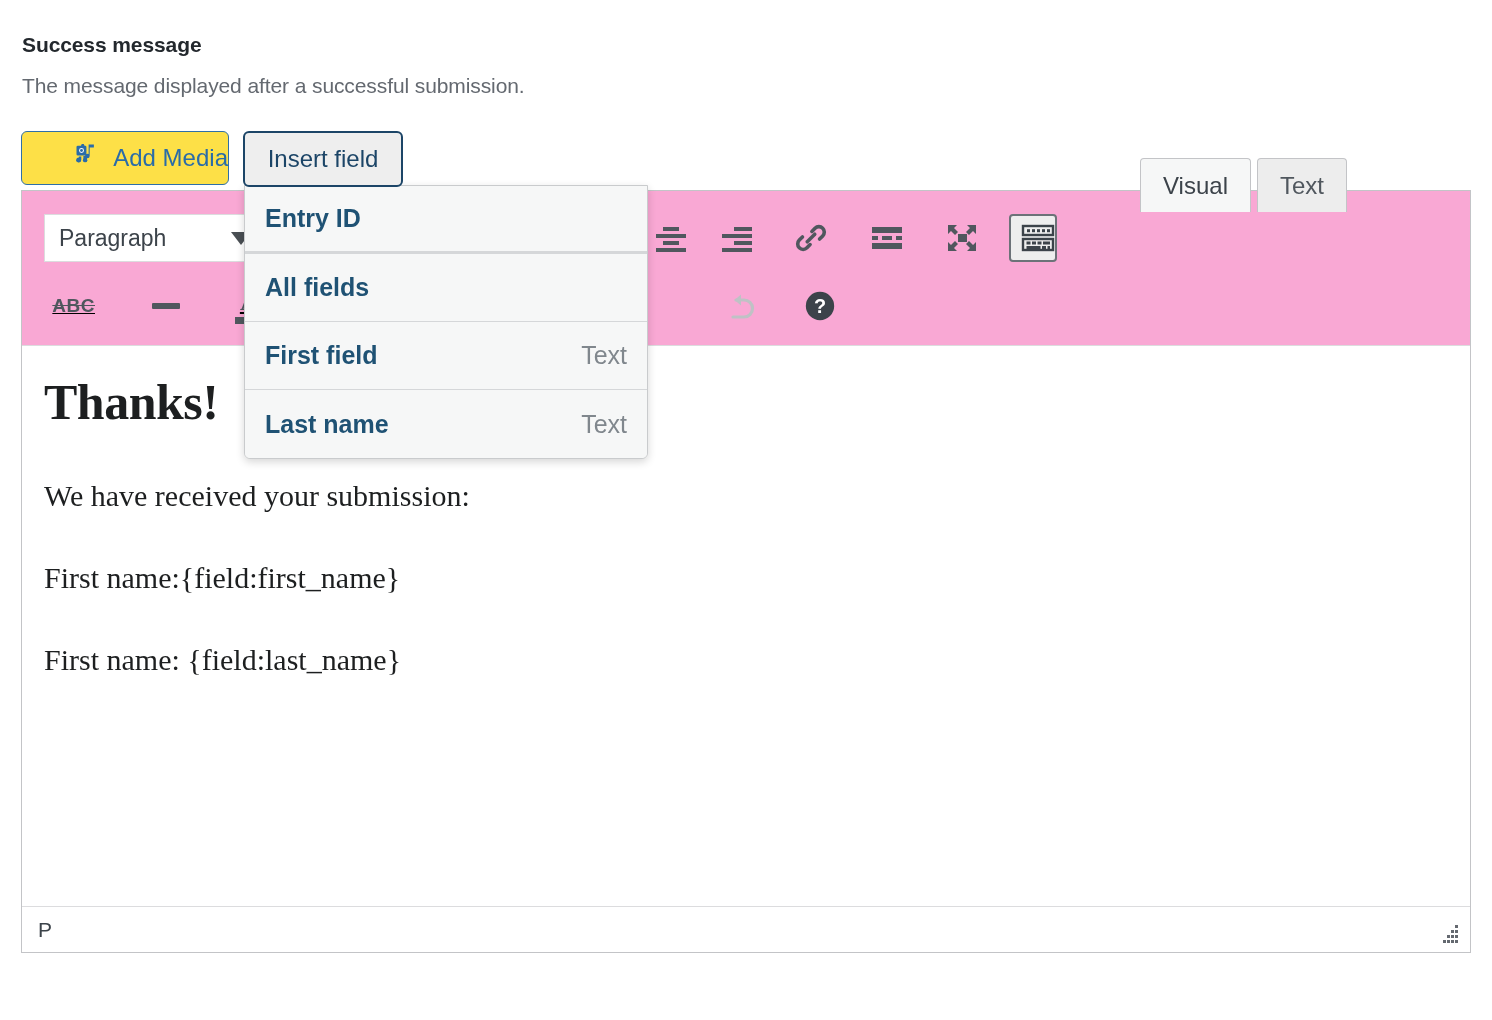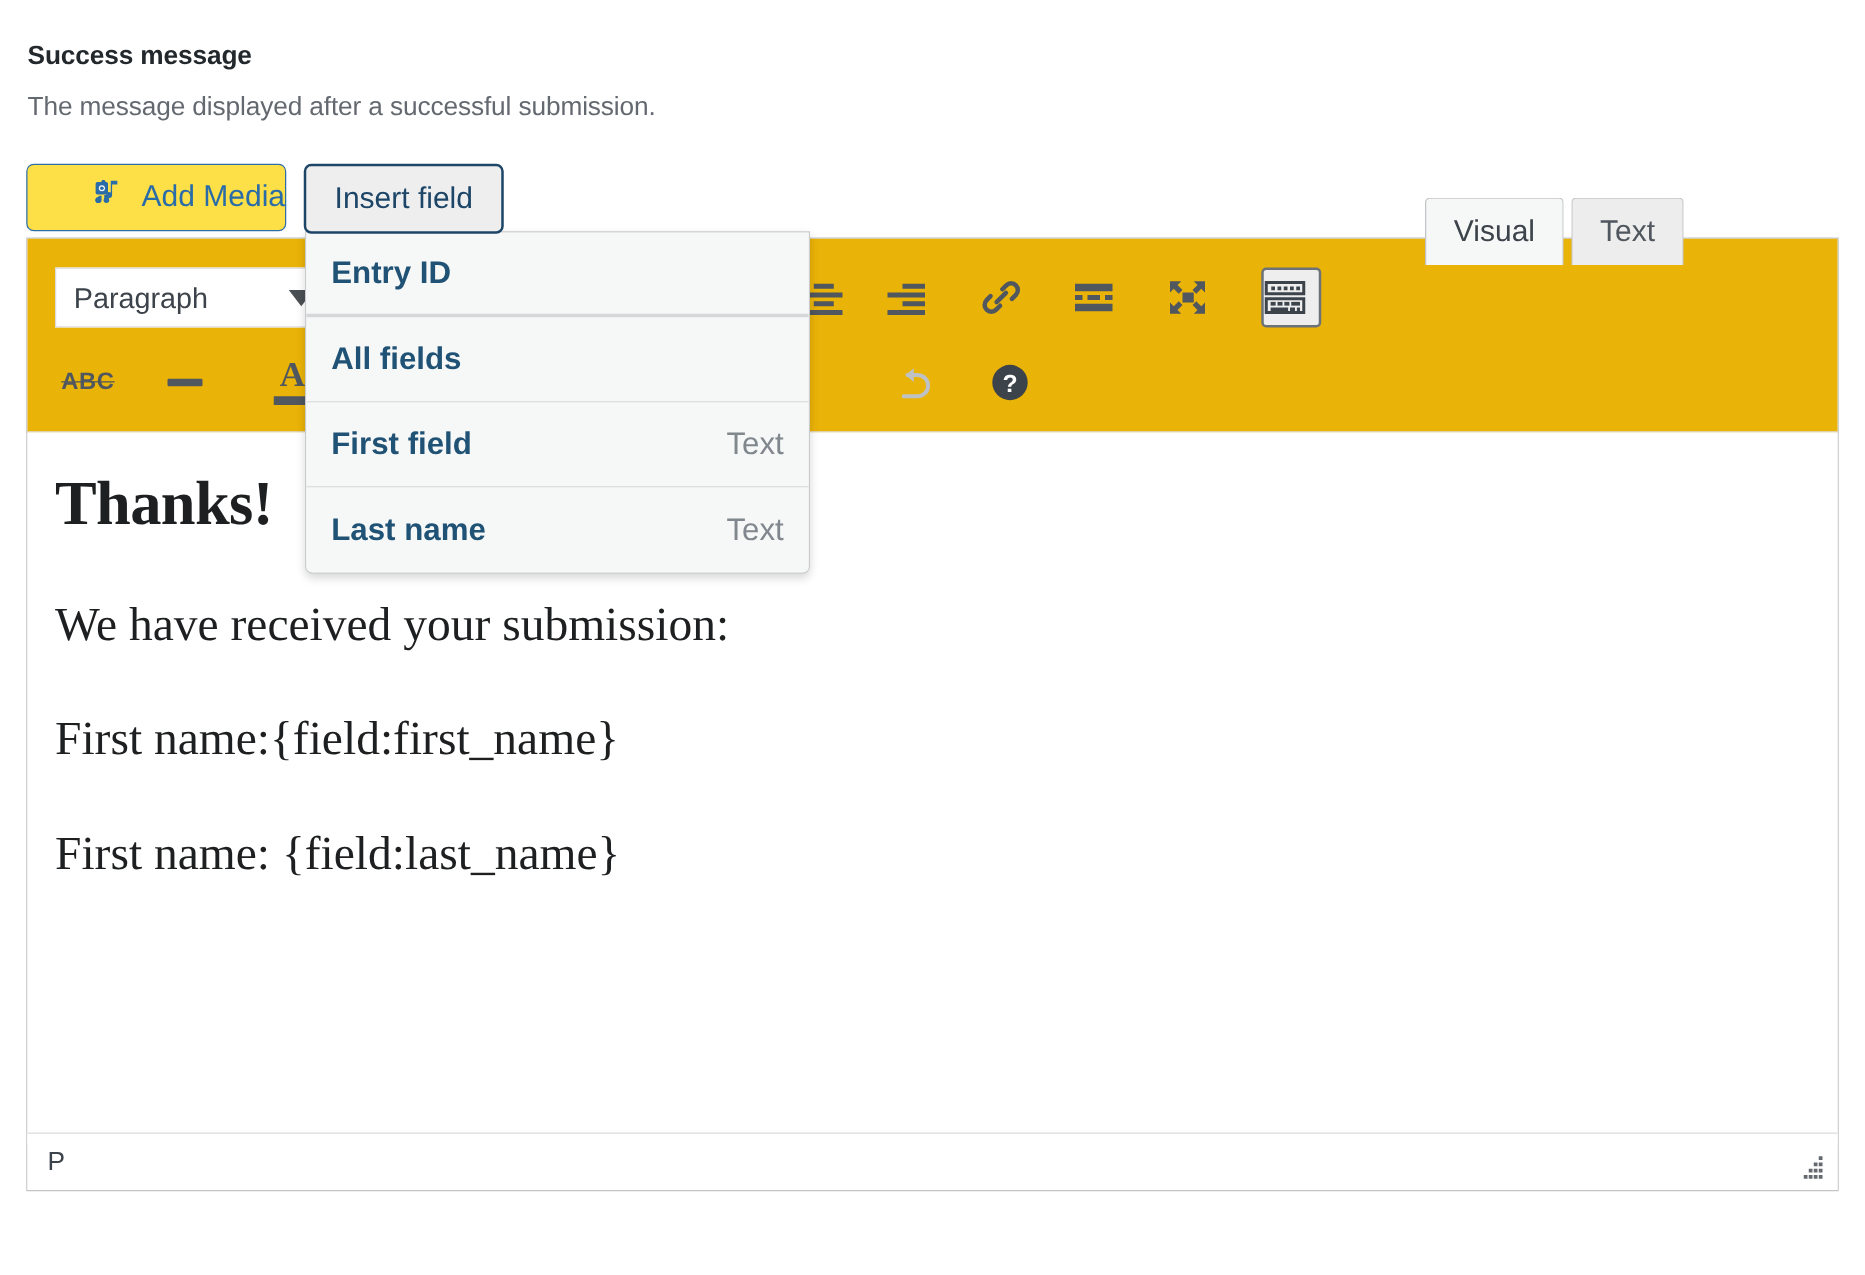--- a/index.html
+++ b/index.html
@@ -121,21 +121,21 @@
     height: 763px;
     box-sizing: border-box;
     border: 1px solid #c3c4c7;
     background: #fff;
   }
 
   .mce-toolbar {
     position: relative;
     box-sizing: border-box;
     height: 155px;
-    background: #eab308;
+    background: #f9a8d4;
     border-bottom: 1px solid #dcdcde;
   }
 
   .tb-row {
     position: absolute;
     left: 0;
     right: 0;
     height: 66px;
     display: flex;
     align-items: center;
@@ -169,25 +169,26 @@
     border-right-width: 8px;
     border-top-width: 11px;
   }
 
   .tbtn {
     width: 48px;
     height: 48px;
     margin: 0 9px;
     display: flex;
     align-items: center;
-    justify-content: flex-start;
+    justify-content: flex-end;
     cursor: pointer;
     border: 1px solid transparent;
     border-radius: 3px;
     box-sizing: border-box;
+    text-decoration: underline;
   }
   .tbtn.active {
     background: #eeeeee;
     border: 2px solid #6c7278;
     border-radius: 4px;
   }
   .tbtn svg { display: block; }
 
   .strike-abc {
     font-size: 19px;
@@ -220,21 +221,21 @@
   }
   .editor-body h1 {
     margin: 18px 0 0 0;
     font-size: 50px;
     font-weight: bold;
     letter-spacing: -0.5px;
     line-height: 1.15;
   }
   .editor-body p {
     margin: 46px 0 0 0;
-    font-size: 38px;
+    font-size: 30px;
     line-height: 1.2;
   }
 
   .editor-status {
     position: absolute;
     left: 0; right: 0; bottom: 0;
     height: 46px;
     box-sizing: border-box;
     border-top: 1px solid #dcdcde;
     background: #fff;

